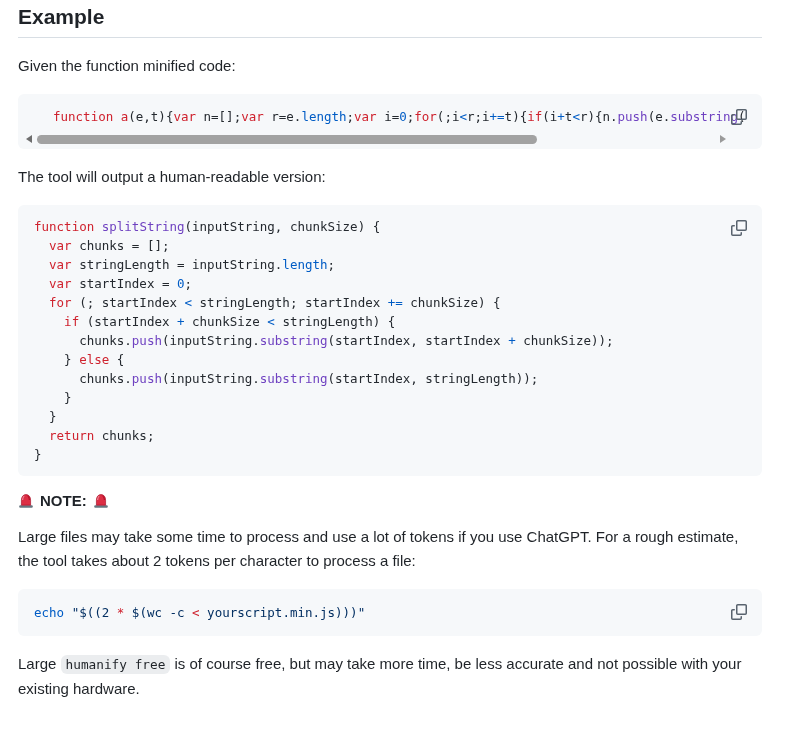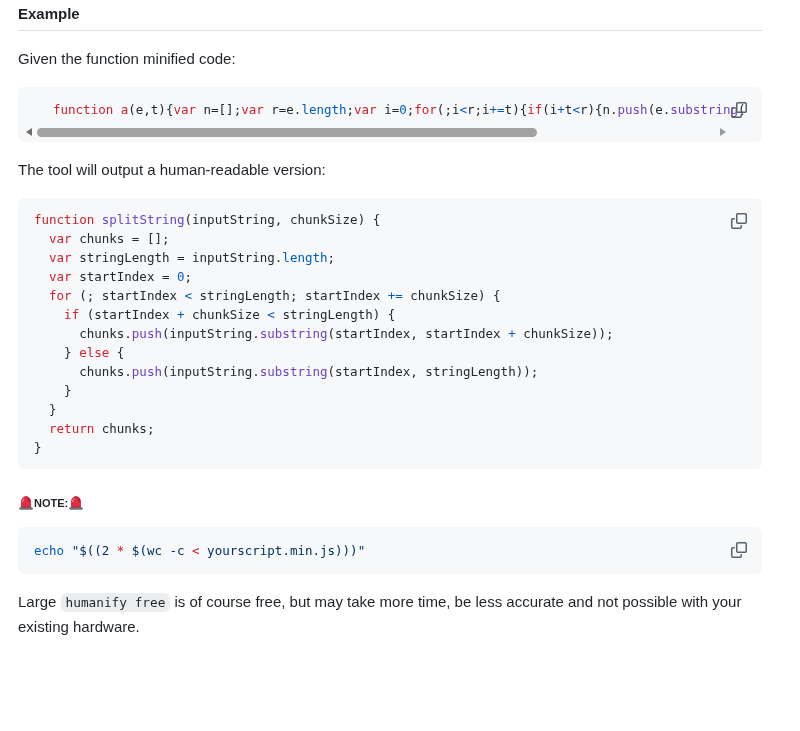--- a/index.html
+++ b/index.html
@@ -8,39 +8,40 @@
     width: 800px;
     height: 731px;
     font-family: "Liberation Sans", "DejaVu Sans", sans-serif;
     color: #1f2328;
     overflow: hidden;
   }
   .container {
     padding: 5px 38px 10px 18px;
   }
   h2.page-heading {
-    font-size: 15px;
+    font-size: 21px;
     font-weight: 700;
     color: #1f2328;
     padding-bottom: 8px;
     border-bottom: 1px solid #d8dee4;
     margin-bottom: 6px;
   }
   p.body-text {
     font-size: 15px;
     line-height: 24px;
     margin: 16px 0;
     color: #1f2328;
   }
   p.note-heading {
-    font-size: 11px;
+    font-size: 15px;
     font-weight: 700;
-    margin: 26px 0 16px 0;
+    margin: 16px 0 16px 0;
     display: flex;
     align-items: center;
+    gap: 6px;
   }
   .beacon-icon { width: 16px; height: 16px; display: inline-block; }
   pre.code-block {
     position: relative;
     background: #f6f8fa;
     border-radius: 6px;
     margin: 16px 0;
     font-family: "DejaVu Sans Mono", "Liberation Mono", monospace;
     font-size: 12.5px;
     line-height: 19px;
@@ -132,20 +133,21 @@
         </svg></span>
     <strong>NOTE:</strong>
     <span class="beacon-icon"><svg width="16" height="16" viewBox="0 0 16 16">
           <rect x="1.2" y="12.2" width="13.6" height="2.6" rx="1.1" fill="#66757f"></rect>
           <path d="M8 1.6 C4.9 1.6 3.4 4.2 3.4 7.2 L3.4 12.2 L12.6 12.2 L12.6 7.2 C12.6 4.2 11.1 1.6 8 1.6 Z" fill="#dd2e44" stroke="#a0041e" stroke-width="0.6"></path>
           <path d="M6.1 3.1 C5.2 3.9 4.8 5.2 4.7 6.6" fill="none" stroke="#f4abba" stroke-width="0.9" stroke-linecap="round"></path>
           <path d="M9.9 3.1 C10.8 3.9 11.2 5.2 11.3 6.6" fill="none" stroke="#a0041e" stroke-width="0.9" stroke-linecap="round"></path>
         </svg></span>
   </p>
 
+  <p class="body-text">Large files may take some time to process and use a lot of tokens if you use ChatGPT. For a rough estimate, the tool takes about 2 tokens per character to process a file:</p>
 
   <pre class="code-block shell"><div class="code-lines"><div class="code-line"><span class="tok-c">echo</span><span class="tok-b"> "$((2 </span><span class="tok-k">*</span><span class="tok-b"> $(wc -c </span><span class="tok-k">&lt;</span><span class="tok-b"> yourscript.min.js)))"</span></div></div><button class="copy-button" aria-label="Copy"><span style="display:flex"><svg width="16" height="16" viewBox="0 0 16 16" fill="currentColor">
             <path d="M0 6.75C0 5.784.784 5 1.75 5h1.5a.75.75 0 0 1 0 1.5h-1.5a.25.25 0 0 0-.25.25v7.5c0 .138.112.25.25.25h7.5a.25.25 0 0 0 .25-.25v-1.5a.75.75 0 0 1 1.5 0v1.5A1.75 1.75 0 0 1 9.25 16h-7.5A1.75 1.75 0 0 1 0 14.25Z"></path>
             <path d="M5 1.75C5 .784 5.784 0 6.75 0h7.5C15.216 0 16 .784 16 1.75v7.5A1.75 1.75 0 0 1 14.25 11h-7.5A1.75 1.75 0 0 1 5 9.25Zm1.75-.25a.25.25 0 0 0-.25.25v7.5c0 .138.112.25.25.25h7.5a.25.25 0 0 0 .25-.25v-7.5a.25.25 0 0 0-.25-.25Z"></path>
           </svg></span></button></pre>
 
 
   <p class="body-text"><span>Large </span><code class="inline-code">humanify free</code><span> is of course free, but may take more time, be less accurate and not possible with your existing hardware.</span></p>
 
 </div>

